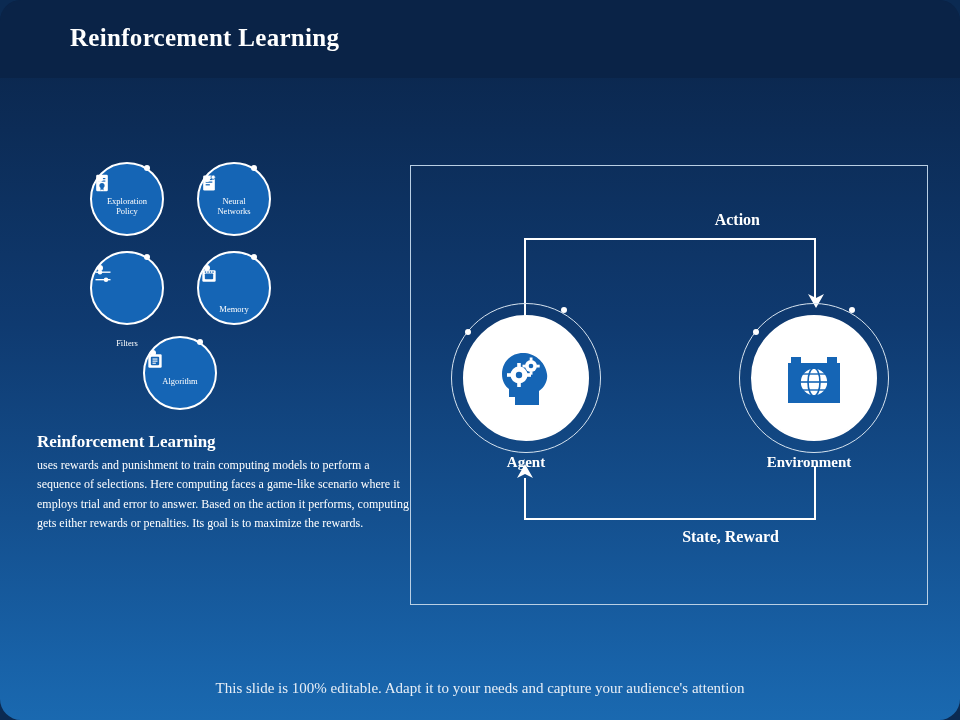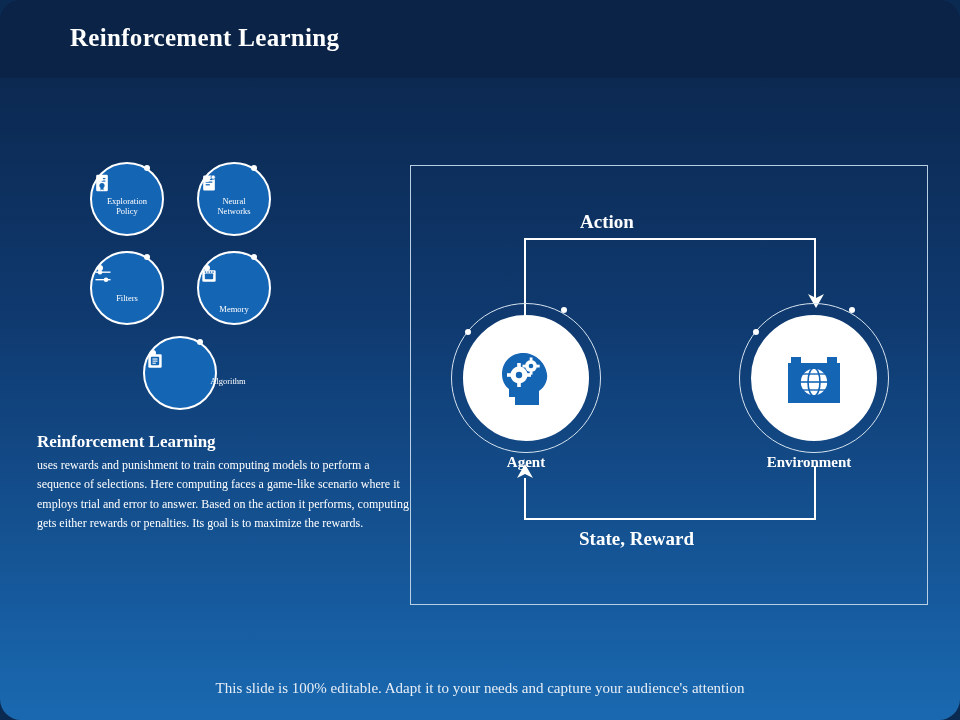--- a/index.html
+++ b/index.html
@@ -132,23 +132,23 @@
     position: absolute;
     color: #ffffff;
     font-size: 15px;
     font-weight: bold;
     text-align: center;
     font-family: "Liberation Serif", serif;
   }
   .flow-label {
     position: absolute;
     color: #ffffff;
-    font-size: 19px;
+    font-size: 16px;
     font-weight: bold;
-    text-align: left;
+    text-align: right;
     font-family: "Liberation Serif", serif;
   }
   .arrow-line {
     position: absolute;
     background: #ffffff;
   }
 
   #footer {
     position: absolute;
     left: 0;
@@ -191,21 +191,21 @@
         <rect x="8" y="10.2" width="8" height="1.5" fill="#1565b5"></rect>
         <rect x="8" y="13.4" width="5" height="1.5" fill="#1565b5"></rect>
         <circle cx="17" cy="5" r="2.6" fill="#ffffff" stroke="#1565b5" stroke-width="1"></circle>
       </svg>
     </span>
     <span class="blabel"><span>Neural</span><br><span>Networks</span></span>
     <span class="dot" style="left:5px; top:12px;"></span>
     <span class="dot" style="left:52px; top:1px;"></span>
   </div>
 
-  <div class="bubble" style="left:90px; top:251px;">
+  <div class="bubble" style="left:90px; top:251px;gap:45px;">
     <span class="glyph" style="margin-top:14px;">
       <svg viewBox="0 0 24 24" width="22" height="18">
         <rect x="2" y="6" width="20" height="1.8" fill="#ffffff"></rect>
         <rect x="2" y="16" width="20" height="1.8" fill="#ffffff"></rect>
         <circle cx="8" cy="6.9" r="3" fill="#ffffff"></circle>
         <circle cx="16" cy="16.9" r="3" fill="#ffffff"></circle>
       </svg>
     </span>
     <span class="blabel" style="margin-top:6px;">Filters</span>
     <span class="dot" style="left:5px; top:12px;"></span>
@@ -231,21 +231,21 @@
   <div class="bubble" style="left:143px; top:336px;">
     <span class="glyph" style="margin-top:13px;">
       <svg viewBox="0 0 24 24" width="20" height="20">
         <rect x="4" y="4" width="16" height="16" rx="1.5" fill="#ffffff"></rect>
         <rect x="7" y="7" width="10" height="10" rx="1" fill="#1565b5"></rect>
         <rect x="9" y="9" width="6" height="1.3" fill="#ffffff"></rect>
         <rect x="9" y="11.5" width="6" height="1.3" fill="#ffffff"></rect>
         <rect x="9" y="14" width="4" height="1.3" fill="#ffffff"></rect>
       </svg>
     </span>
-    <span class="blabel" style="margin-top:5px;padding-left:48px;">Algorithm</span>
+    <span class="blabel" style="margin-top:5px;">Algorithm</span>
     <span class="dot" style="left:5px; top:12px;"></span>
     <span class="dot" style="left:52px; top:1px;"></span>
   </div>
 
   <div id="left-text">
     <h3>Reinforcement Learning</h3>
     <p>uses rewards and punishment to train computing models to perform a sequence of selections. Here computing faces a game-like scenario where it employs trial and error to answer. Based on the action it performs, computing gets either rewards or penalties. Its goal is to maximize the rewards.</p>
   </div>
 
   <div id="diagram">

